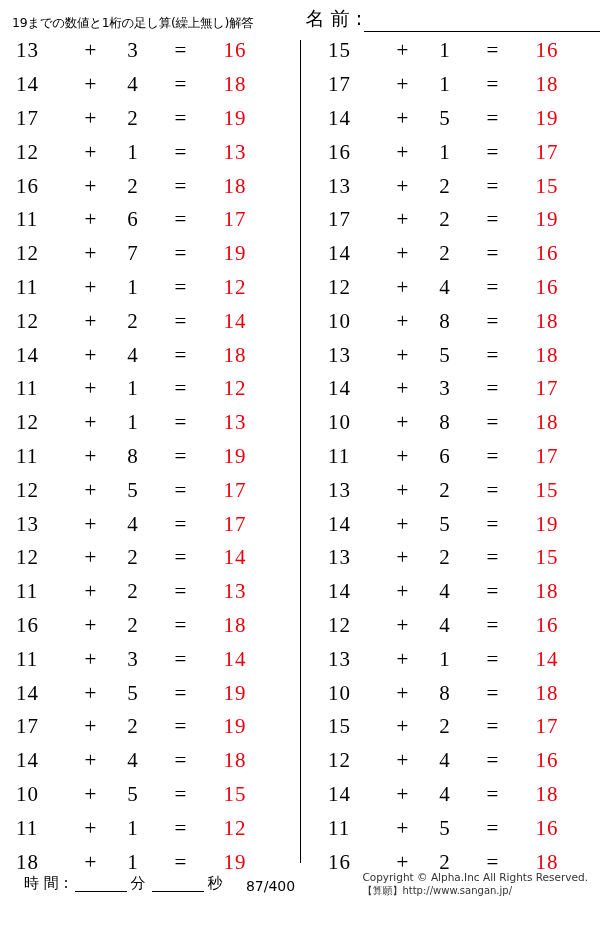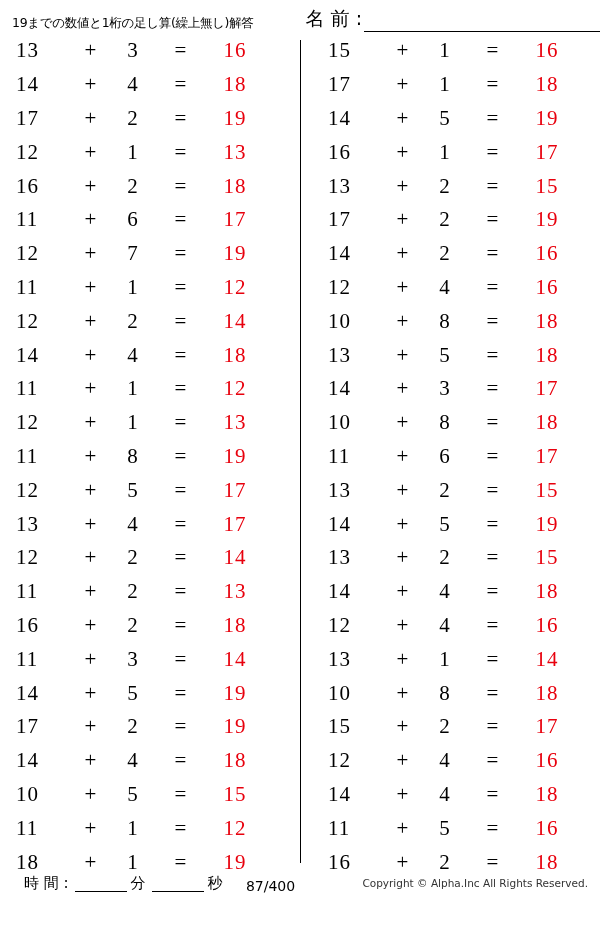--- a/index.html
+++ b/index.html
@@ -131,21 +131,21 @@
     font-family: "DejaVu Sans", sans-serif;
     margin-top: 8px;
     margin-left: -46px;
   }
   .copyright {
     text-align: left;
     font-size: 10.5px;
     font-family: "DejaVu Sans", sans-serif;
     color: #333;
     line-height: 1.35;
-    margin-top: 6px;
+    margin-top: 0;
   }
   .copyright .line2 { font-size: 10px; }
 </style>
 </head>
 <body>
 
 <div class="page">
 
   <div class="header">
     <div class="header-title">19までの数値と1桁の足し算(繰上無し)解答</div>
@@ -518,16 +518,17 @@
     <div class="time-block">
       <span class="time-label">時 間 :</span>
       <span class="time-line"></span>
       <span class="time-unit">分</span>
       <span class="time-line"></span>
       <span class="time-unit">秒</span>
     </div>
     <div class="page-num">87/400</div>
     <div class="copyright">
       <div class="line1">Copyright © Alpha.Inc All Rights Reserved.</div>
+      <div class="line2">【算願】http://www.sangan.jp/</div>
     </div>
   </div>
 
 </div>
 
 </body></html>

